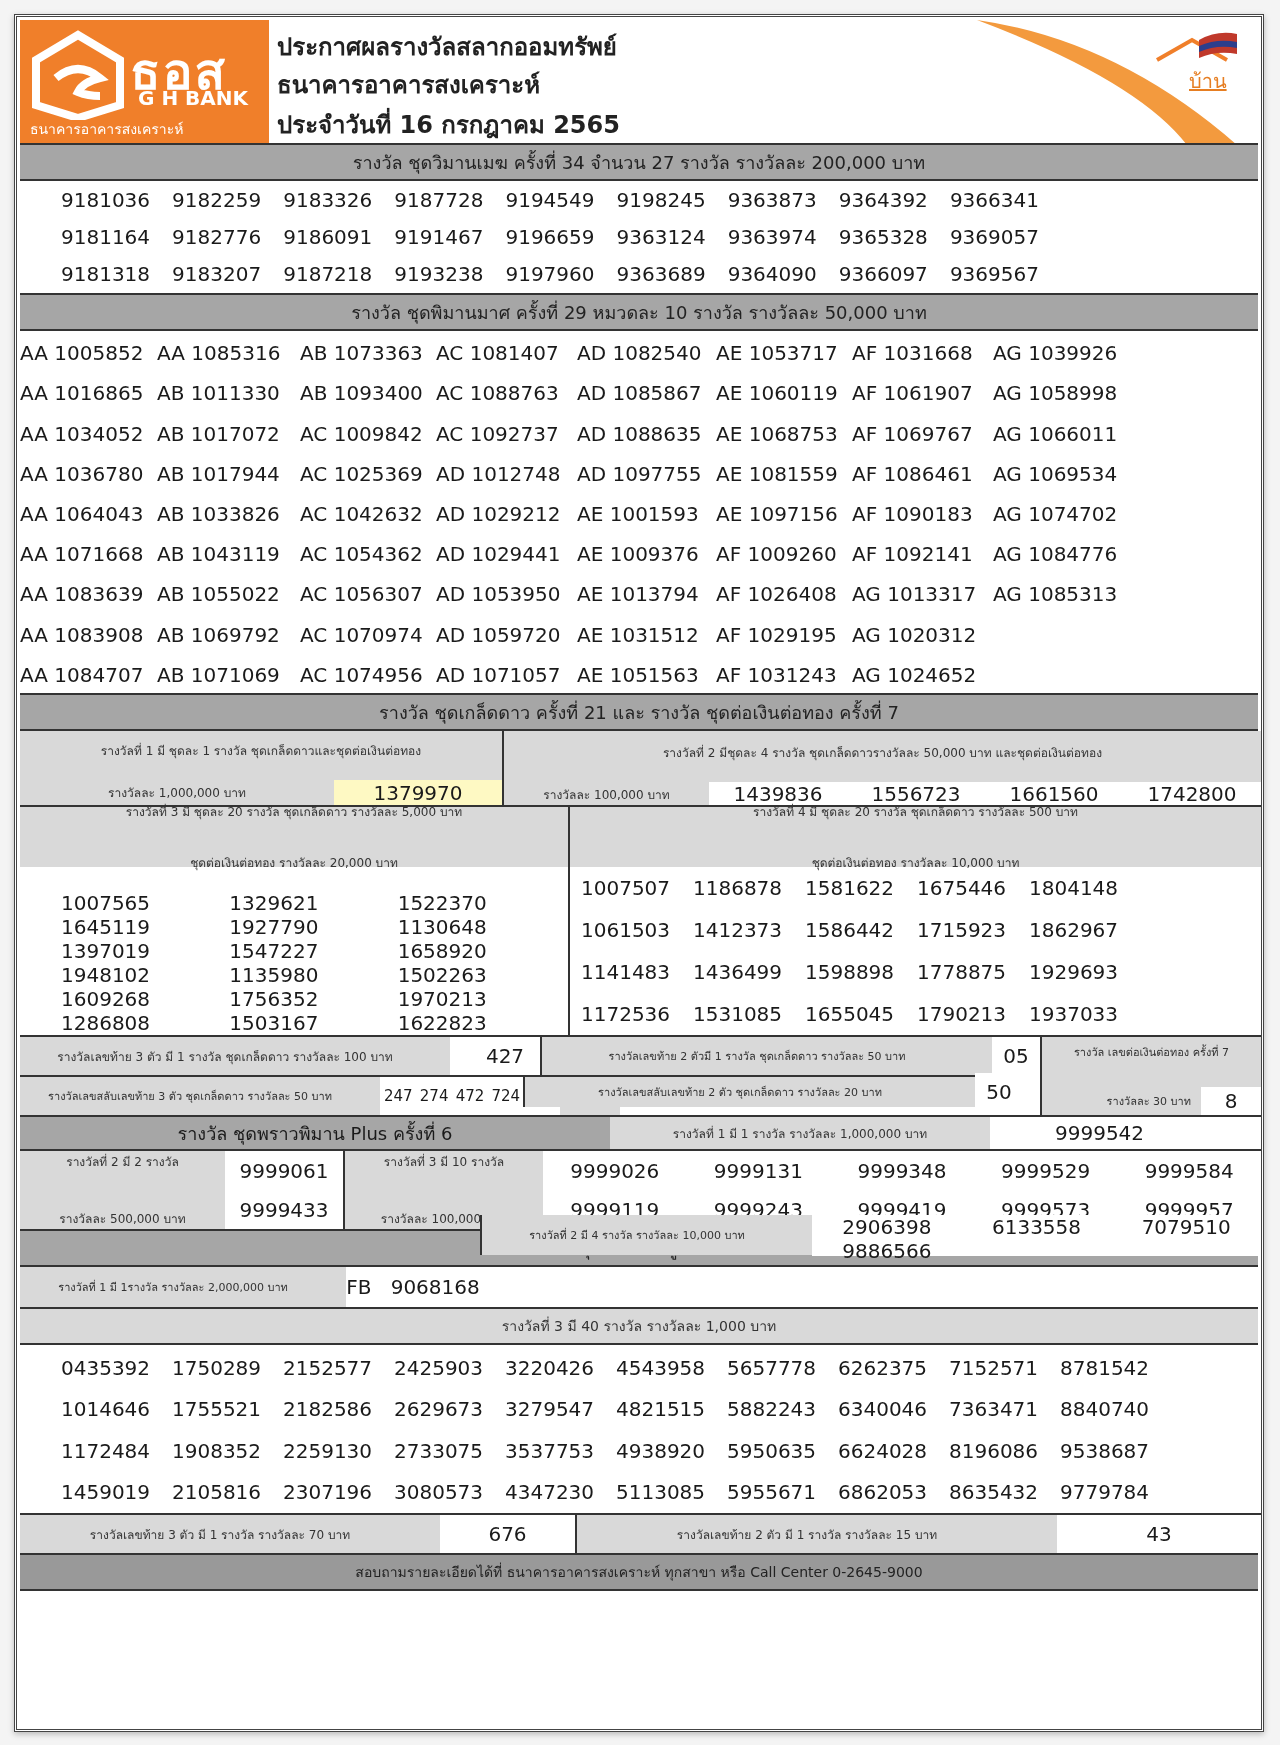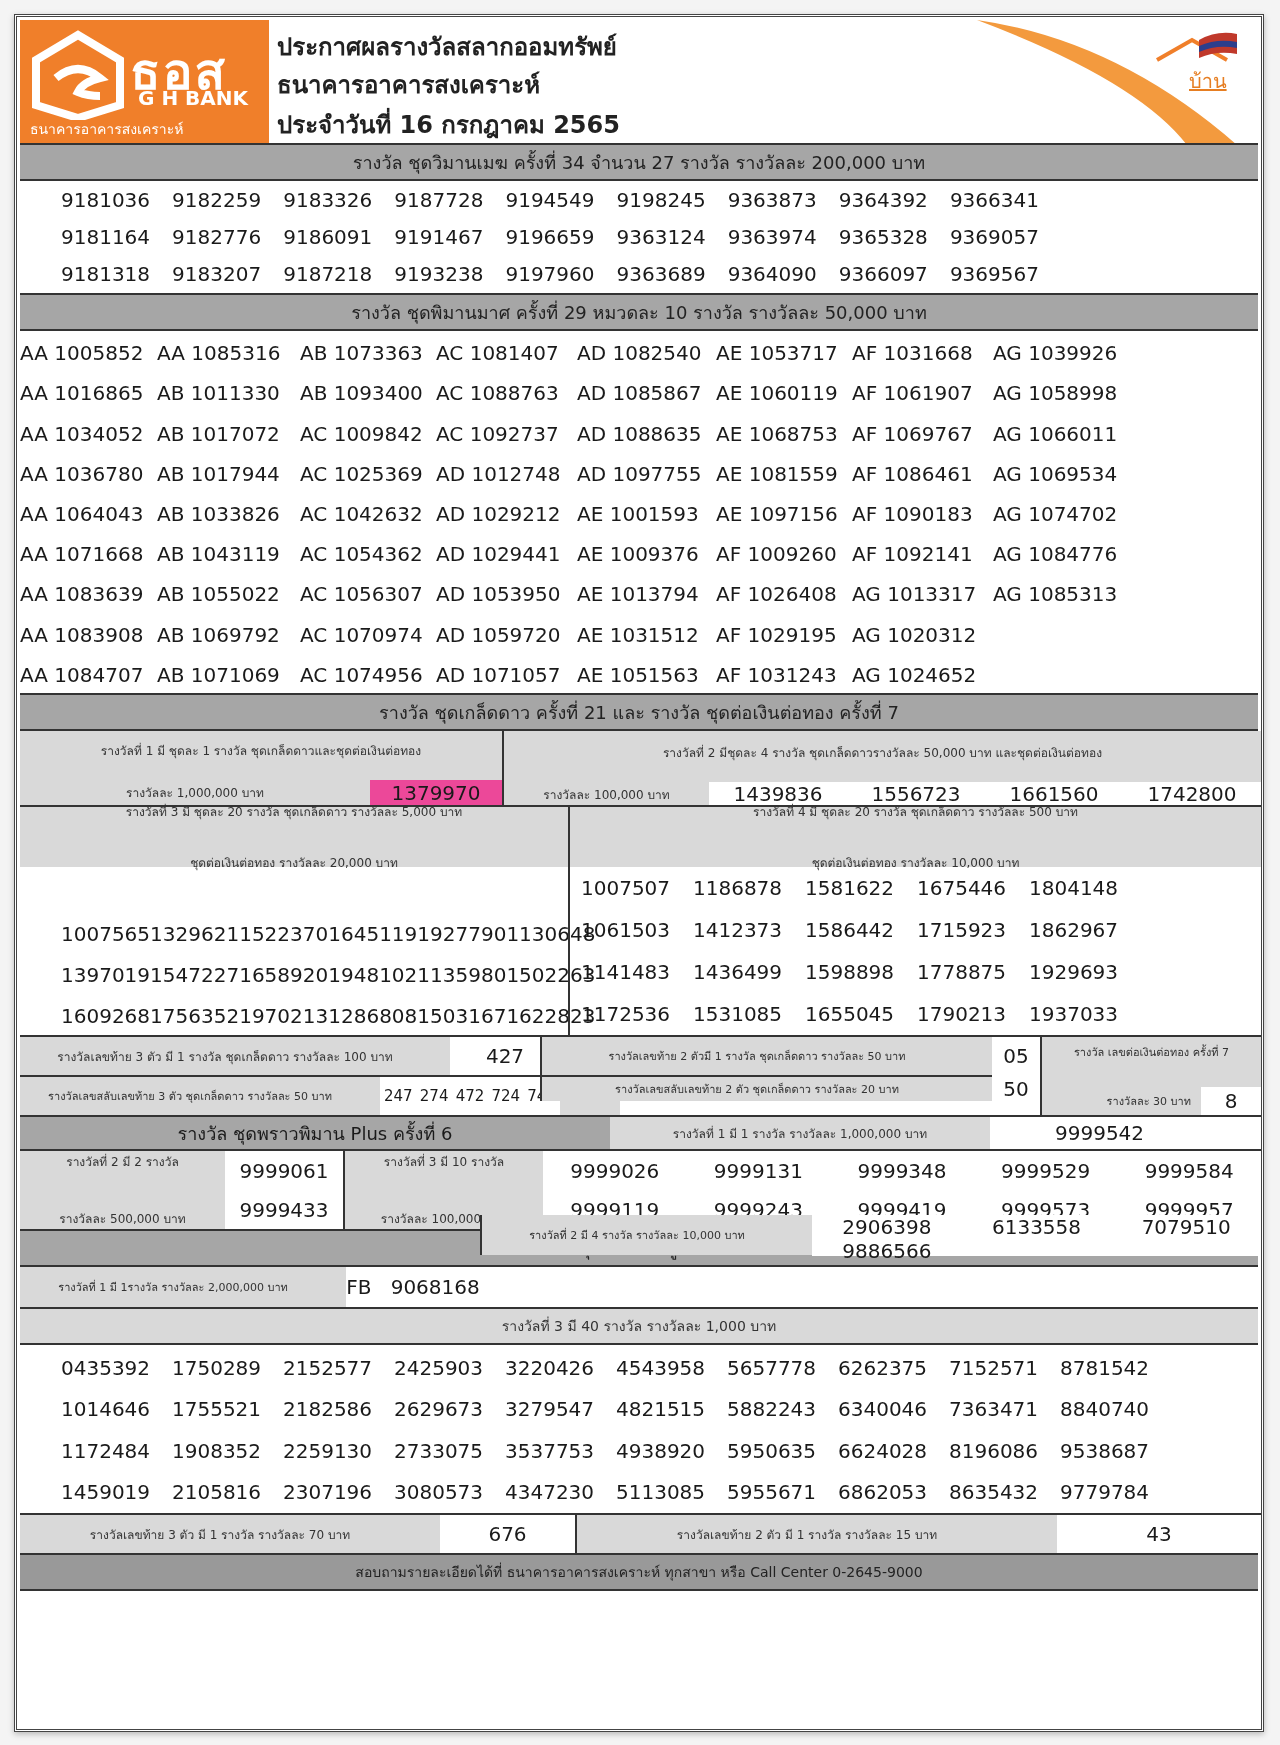--- a/index.html
+++ b/index.html
@@ -160,21 +160,21 @@
       <span>AG 1024652</span>
       <span></span>
     </div>
 
   <div class="row bar" style="top:676px;height:38px">รางวัล ชุดเกล็ดดาว ครั้งที่ 21  และ รางวัล ชุดต่อเงินต่อทอง ครั้งที่ 7</div>
 
   <div class="cell lt" style="left:3px;top:714px;width:482px;height:74px;flex-direction:column;align-items:stretch;justify-content:flex-start">
     <div class="small" style="text-align:center;padding-top:10px;height:36px">รางวัลที่ 1 มี ชุดละ 1 รางวัล ชุดเกล็ดดาวและชุดต่อเงินต่อทอง</div>
     <div style="display:flex;height:36px">
       <div class="small" style="flex:1;display:flex;align-items:center;justify-content:center">รางวัลละ 1,000,000 บาท</div>
-      <div class="num" style="width:132px;background:#ec4899;display:flex;align-items:center;justify-content:center">1379970</div>
+      <div class="num" style="width:168px;background:#fef9c3;display:flex;align-items:center;justify-content:center">1379970</div>
     </div>
   </div>
   <div class="cell lt bl" style="left:485px;top:714px;width:759px;height:74px;flex-direction:column;align-items:stretch;justify-content:flex-start">
     <div class="small" style="text-align:center;padding-top:12px;height:36px">รางวัลที่ 2  มีชุดละ 4 รางวัล ชุดเกล็ดดาวรางวัลละ  50,000 บาท  และชุดต่อเงินต่อทอง</div>
     <div style="display:flex;height:38px">
       <div class="small" style="width:205px;display:flex;align-items:center;justify-content:center">รางวัลละ 100,000 บาท</div>
       <div id="g-k2" style="flex:1;background:#fff;display:grid;grid-template-columns:repeat(4,1fr);align-items:center;justify-items:center">
           <span class="num">1439836</span>
           <span class="num">1556723</span>
           <span class="num">1661560</span>
@@ -184,21 +184,21 @@
   </div>
 
   <div class="cell lt bt" style="left:3px;top:788px;width:548px;height:62px;flex-direction:column">
     <div class="small" style="margin-bottom:12px">รางวัลที่ 3  มี ชุดละ 20 รางวัล ชุดเกล็ดดาว รางวัลละ  5,000  บาท</div>
     <div class="small">ชุดต่อเงินต่อทอง รางวัลละ  20,000  บาท</div>
   </div>
   <div class="cell lt bt bl" style="left:551px;top:788px;width:693px;height:62px;flex-direction:column">
     <div class="small" style="margin-bottom:12px">รางวัลที่ 4  มี ชุดละ 20 รางวัล ชุดเกล็ดดาว รางวัลละ 500 บาท</div>
     <div class="small">ชุดต่อเงินต่อทอง รางวัลละ 10,000 บาท</div>
   </div>
-  <div class="grid" id="g-k3" style="left:44px;top:896px;width:505px;height:164px;grid-template-columns:repeat(6,1fr);grid-template-rows:repeat(4,1fr)">
+  <div class="grid" id="g-k3" style="left:44px;top:874px;width:505px;height:164px;grid-template-columns:repeat(3,1fr);grid-template-rows:repeat(4,1fr)">
       <span>1007565</span>
       <span>1329621</span>
       <span>1522370</span>
       <span>1645119</span>
       <span>1927790</span>
       <span>1130648</span>
       <span>1397019</span>
       <span>1547227</span>
       <span>1658920</span>
       <span>1948102</span>
@@ -248,21 +248,21 @@
         <span>274</span>
         <span>472</span>
         <span>724</span>
         <span>742</span>
       </div>
   </div>
   <div class="cell lt bt bl" style="left:523px;top:1018px;width:500px;height:40px;justify-content:flex-start">
     <div class="small" style="flex:1;text-align:center;font-size:11px">รางวัลเลขท้าย 2 ตัวมี 1 รางวัล ชุดเกล็ดดาว รางวัลละ 50 บาท</div>
     <div class="num" style="width:48px;height:38px;background:#fff;display:flex;align-items:center;justify-content:center">05</div>
   </div>
-  <div class="cell lt bt bl" style="left:523px;top:1058px;width:500px;height:26px;justify-content:flex-start">
+  <div class="cell lt bt bl" style="left:506px;top:1058px;width:500px;height:32px;justify-content:flex-start">
     <div class="small" style="flex:1;text-align:center;font-size:11px">รางวัลเลขสลับเลขท้าย 2 ตัว ชุดเกล็ดดาว รางวัลละ 20 บาท</div>
     <div class="num" style="width:48px;height:38px;background:#fff;display:flex;align-items:center;justify-content:center">50</div>
   </div>
   <div class="cell lt bt bl" style="left:1023px;top:1018px;width:221px;height:80px;flex-direction:column">
     <div class="small" style="font-size:11px;height:40px;display:flex;align-items:center">รางวัล เลขต่อเงินต่อทอง ครั้งที่ 7</div>
     <div style="display:flex;width:100%;height:38px">
       <div class="small" style="flex:1;display:flex;align-items:center;justify-content:flex-end;padding-right:10px;font-size:11px">รางวัลละ 30 บาท</div>
       <div class="num" style="width:60px;background:#fff;display:flex;align-items:center;justify-content:center">8</div>
     </div>
   </div>

